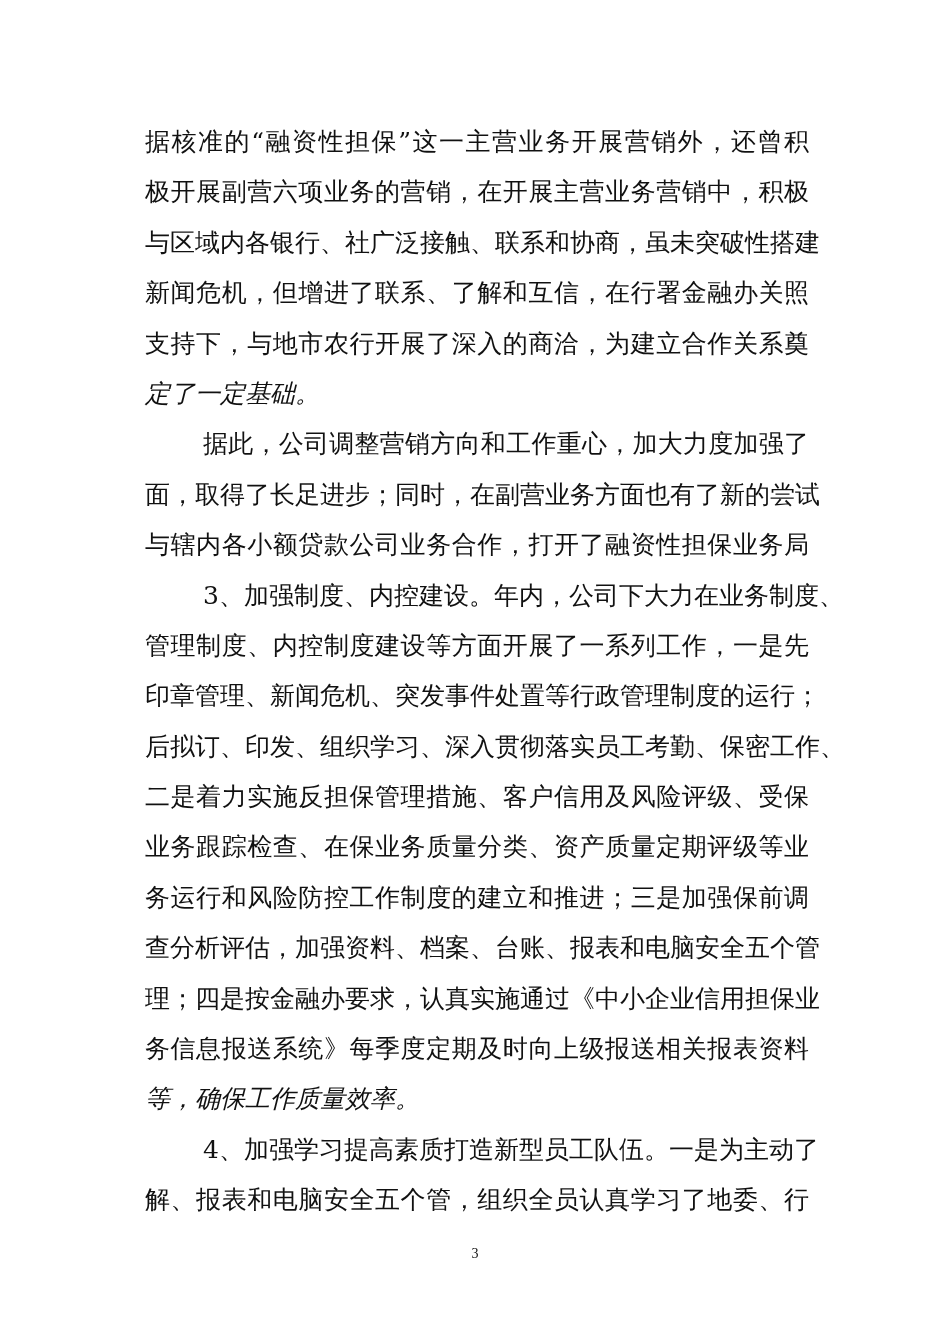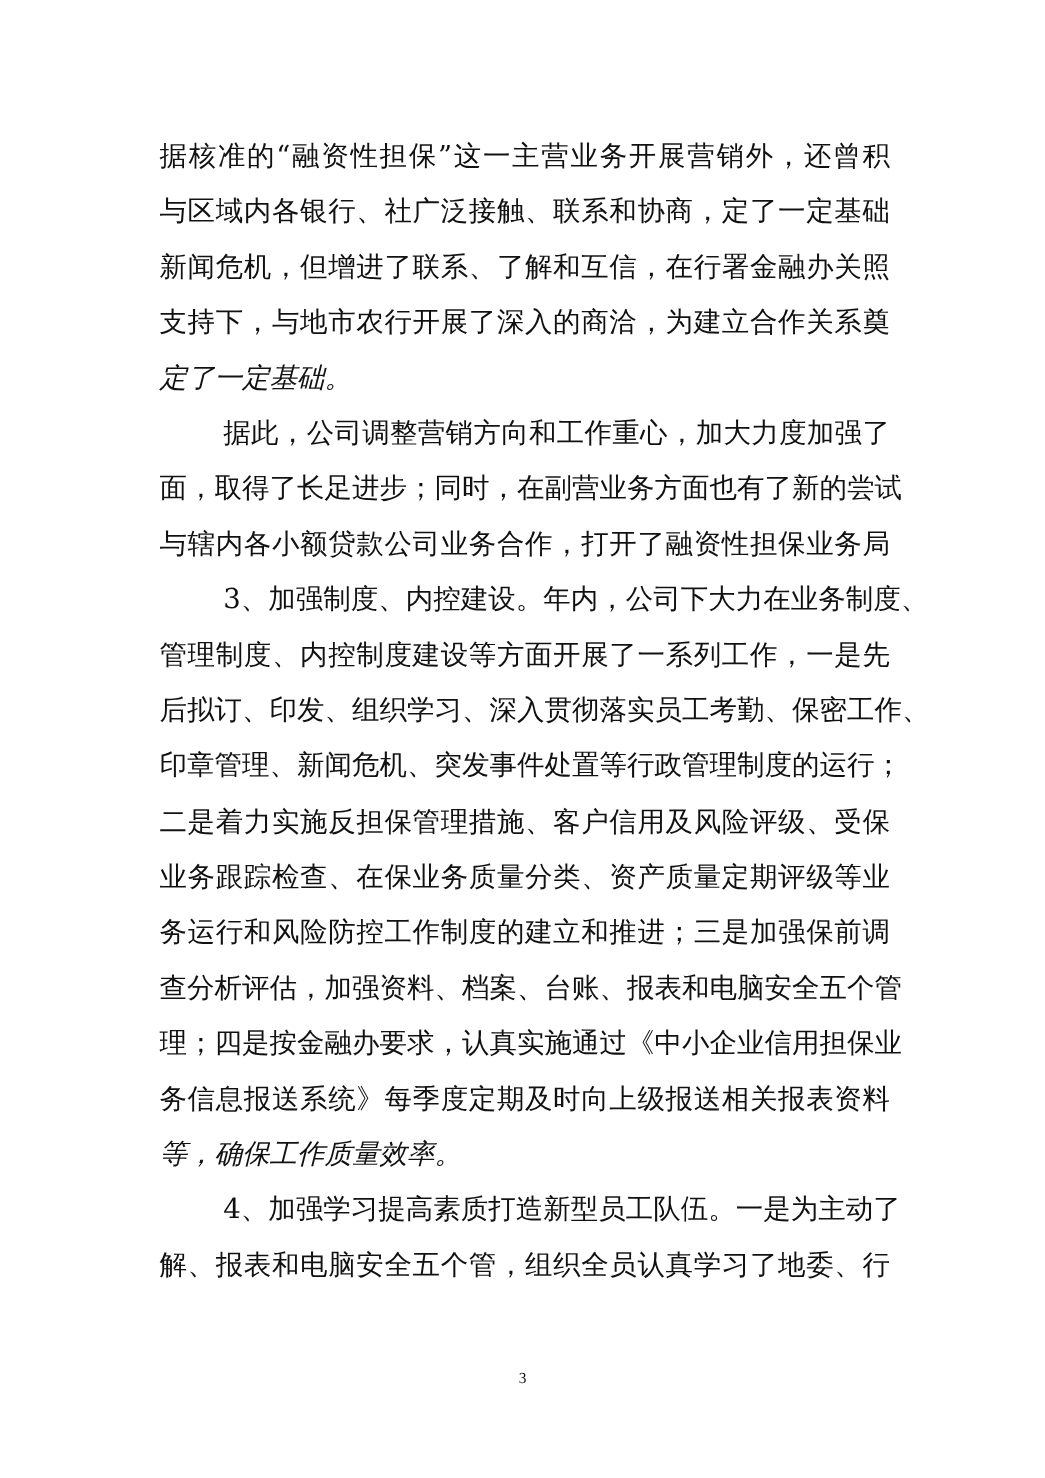--- a/index.html
+++ b/index.html
@@ -22,31 +22,32 @@
     position: absolute; left: 0; width: 950px; top: 1246px; text-align: center;
     font-family: "Liberation Serif", serif; font-size: 14px; color: #111;
   }
 </style>
 </head>
 <body>
 
 <div class="page">
   <div class="body-text">
     <span class="line">据核准的“融资性担保”这一主营业务开展营销外，还曾积</span>
-    <span class="line">与区域内各银行、社广泛接触、联系和协商，定了一定基础</span>
+    <span class="line">极开展副营六项业务的营销，在开展主营业务营销中，积极</span>
+    <span class="line">与区域内各银行、社广泛接触、联系和协商，虽未突破性搭建</span>
     <span class="line">新闻危机，但增进了联系、了解和互信，在行署金融办关照</span>
     <span class="line">支持下，与地市农行开展了深入的商洽，为建立合作关系奠</span>
     <span class="line last">定了一定基础。</span>
     <span class="line indent">据此，公司调整营销方向和工作重心，加大力度加强了</span>
     <span class="line">面，取得了长足进步；同时，在副营业务方面也有了新的尝试</span>
     <span class="line">与辖内各小额贷款公司业务合作，打开了融资性担保业务局</span>
     <span class="line indent">3、加强制度、内控建设。年内，公司下大力在业务制度、</span>
     <span class="line">管理制度、内控制度建设等方面开展了一系列工作，一是先</span>
+    <span class="line">印章管理、新闻危机、突发事件处置等行政管理制度的运行；</span>
     <span class="line">后拟订、印发、组织学习、深入贯彻落实员工考勤、保密工作、</span>
-    <span class="line">印章管理、新闻危机、突发事件处置等行政管理制度的运行；</span>
     <span class="line">二是着力实施反担保管理措施、客户信用及风险评级、受保</span>
     <span class="line">业务跟踪检查、在保业务质量分类、资产质量定期评级等业</span>
     <span class="line">务运行和风险防控工作制度的建立和推进；三是加强保前调</span>
     <span class="line">查分析评估，加强资料、档案、台账、报表和电脑安全五个管</span>
     <span class="line">理；四是按金融办要求，认真实施通过《中小企业信用担保业</span>
     <span class="line">务信息报送系统》每季度定期及时向上级报送相关报表资料</span>
     <span class="line last">等，确保工作质量效率。</span>
     <span class="line indent">4、加强学习提高素质打造新型员工队伍。一是为主动了</span>
     <span class="line">解、报表和电脑安全五个管，组织全员认真学习了地委、行</span>
   </div>

